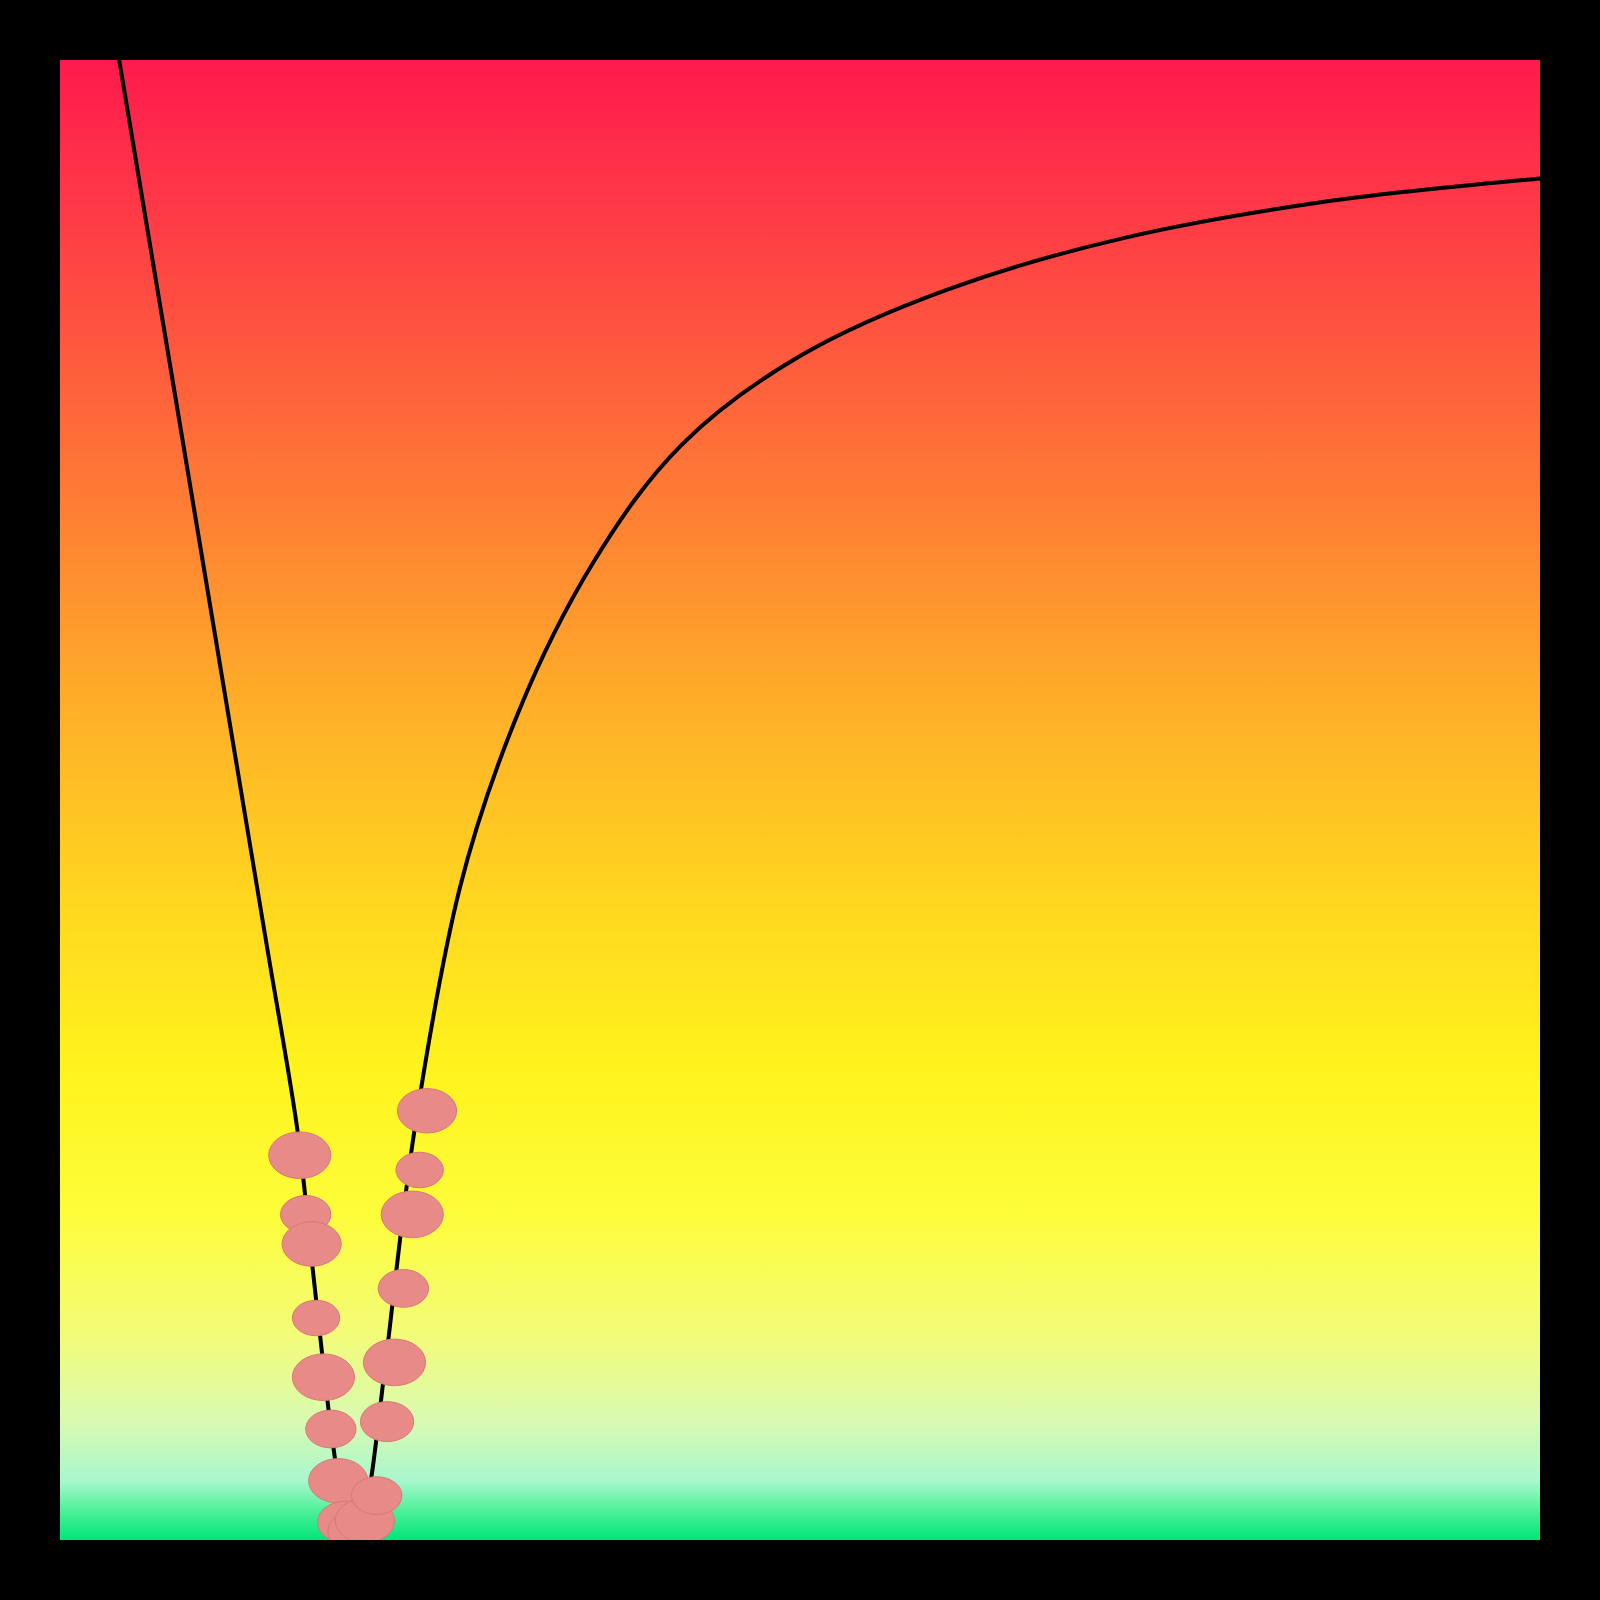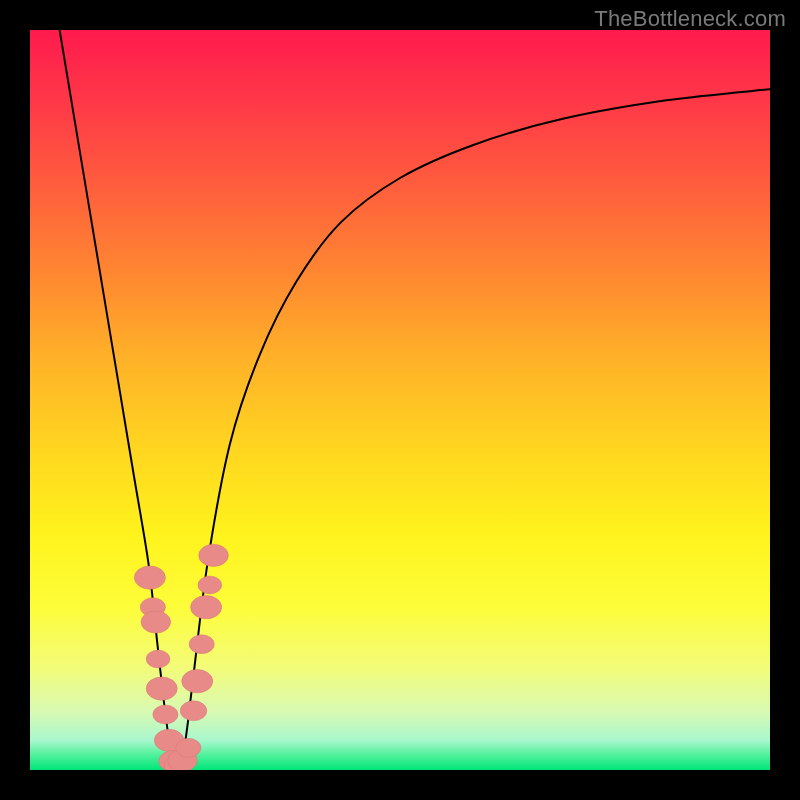--- a/index.html
+++ b/index.html
@@ -61,21 +61,20 @@
   .marker {
     fill: #e78a88;
     stroke: #d87977;
     stroke-width: 0.5;
   }
 </style>
 </head>
 <body>
 
 <div class="frame">
-  <div class="watermark">TheBottleneck.com</div>
   <div class="plot">
     <svg class="curve" viewBox="0 0 740 740" preserveAspectRatio="none">
       <path id="curve-path" fill="none" stroke="#000000" stroke-width="2" stroke-linecap="round" d="M 29.60 0.00 C 32.07 14.80, 39.47 59.20, 44.40 88.80 C 49.33 118.40, 54.27 148.00, 59.20 177.60 C 64.13 207.20, 69.07 236.80, 74.00 266.40 C 78.93 296.00, 83.87 325.60, 88.80 355.20 C 93.73 384.80, 98.67 414.40, 103.60 444.00 C 108.53 473.60, 114.70 506.90, 118.40 532.80 C 122.10 558.70, 123.33 577.20, 125.80 599.40 C 128.27 621.60, 130.98 647.50, 133.20 666.00 C 135.42 684.50, 137.27 698.68, 139.12 710.40 C 140.97 722.12, 142.57 732.60, 144.30 736.30 C 146.03 740.00, 147.63 736.92, 149.48 732.60 C 151.33 728.28, 153.18 723.97, 155.40 710.40 C 157.62 696.83, 159.10 680.80, 162.80 651.20 C 166.50 621.60, 171.43 572.27, 177.60 532.80 C 183.77 493.33, 191.17 448.93, 199.80 414.40 C 208.43 379.87, 218.30 352.73, 229.40 325.60 C 240.50 298.47, 252.83 273.80, 266.40 251.60 C 279.97 229.40, 293.53 209.67, 310.80 192.40 C 328.07 175.13, 347.80 160.95, 370.00 148.00 C 392.20 135.05, 416.87 124.57, 444.00 114.70 C 471.13 104.83, 500.73 96.20, 532.80 88.80 C 564.87 81.40, 601.87 75.23, 636.40 70.30 C 670.93 65.37, 722.73 61.05, 740.00 59.20"></path>
       <g id="markers-group">
           <ellipse cx="119.88" cy="547.60" rx="15.54" ry="11.66" class="marker"></ellipse>
           <ellipse cx="122.84" cy="577.20" rx="12.58" ry="9.44" class="marker"></ellipse>
           <ellipse cx="125.80" cy="592.00" rx="14.80" ry="11.10" class="marker"></ellipse>
           <ellipse cx="128.02" cy="629.00" rx="11.84" ry="8.88" class="marker"></ellipse>
           <ellipse cx="131.72" cy="658.60" rx="15.54" ry="11.66" class="marker"></ellipse>
           <ellipse cx="135.42" cy="684.50" rx="12.58" ry="9.44" class="marker"></ellipse>

